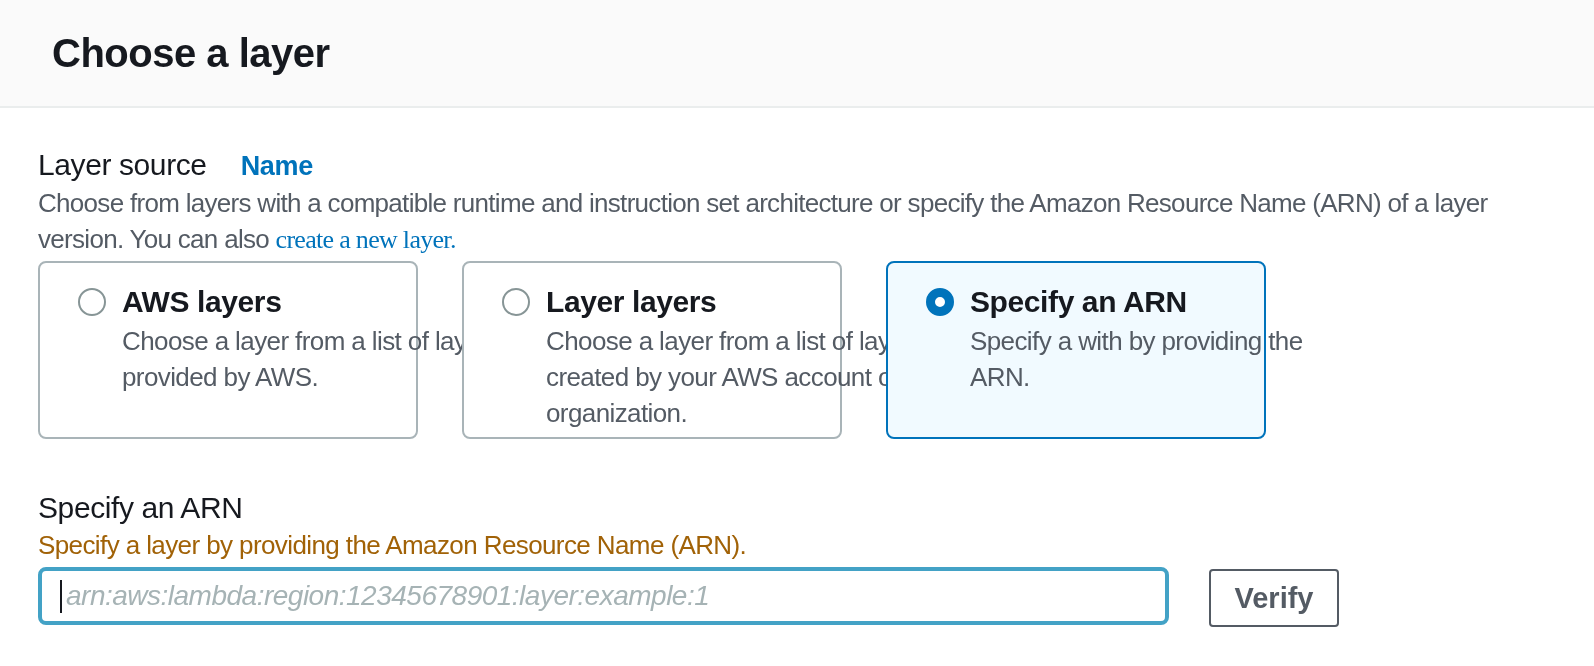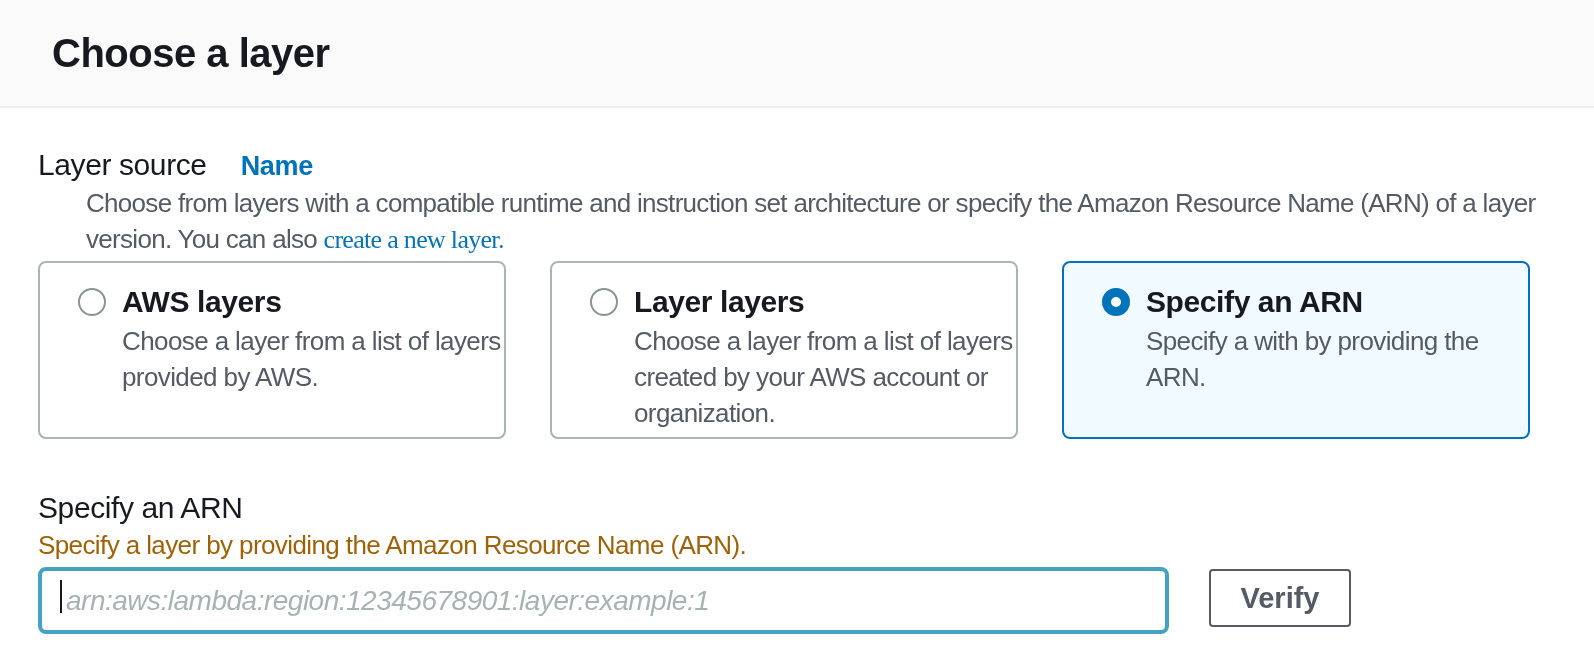--- a/index.html
+++ b/index.html
@@ -30,27 +30,27 @@
   .content { padding: 38px 30px 0 38px; }
 
   .field-label-row { display: flex; align-items: baseline; gap: 34px; line-height: 38px; }
   .field-label { font-size: 30px; color: #16191f; letter-spacing: -0.4px; }
   .info-link {
     font-size: 27px; font-weight: bold; color: #0073bb;
     text-decoration: none; cursor: pointer; letter-spacing: -0.3px;
   }
 
   .intro { font-size: 26px; color: #545b64; letter-spacing: -0.7px; }
-  .intro .line { line-height: 36px; white-space: nowrap; margin-left: 48px; }
+  .intro .line { line-height: 36px; white-space: nowrap; }
   .text-link { color: #0073bb; text-decoration: none; cursor: pointer; font-family: Liberation Serif, serif; }
 
   
   .tiles { display: flex; gap: 44px; margin-top: 3px; }
   .tile {
-    width: 468px; height: 178px;
+    width: 380px; height: 178px;
     border: 2px solid #a9b4b8;
     border-radius: 8px;
     background: #ffffff;
     padding: 22px 18px 0 38px;
     cursor: pointer;
   }
   .tile--selected {
     border-color: #0073bb;
     background: #f1faff;
   }
@@ -74,39 +74,39 @@
   }
 
   
   .arn-section { margin-top: 50px; }
   .arn-label { font-size: 30px; color: #16191f; line-height: 38px; letter-spacing: -0.4px; }
   .arn-desc { font-size: 26px; color: #a16207; line-height: 36px; letter-spacing: -0.6px; }
 
   .arn-row { display: flex; gap: 40px; margin-top: 4px; align-items: flex-start; }
   .arn-input-wrap { position: relative; width: 1131px; }
   .arn-input {
-    width: 100%; height: 67px;
+    width: 100%; height: 58px;
     border: 4px solid #43a2c6;
     border-radius: 8px;
     padding: 0 20px 0 24px;
     font-family: "Liberation Sans", sans-serif;
     font-size: 28px;
     color: #16191f;
     outline: none;
     background: #ffffff;
   }
   .arn-input::placeholder { color: #a6b3b5; font-style: italic; letter-spacing: -0.5px; }
   .caret {
     position: absolute; left: 22px; top: 13px;
     width: 2px; height: 33px;
     background: #16191f;
     pointer-events: none;
   }
   .verify-btn {
-    width: 142px; height: 58px;
+    width: 130px; height: 58px;
     background: #ffffff;
     border: 2px solid #545b64;
     border-radius: 4px;
     font-family: "Liberation Sans", sans-serif;
     font-size: 29px; font-weight: bold;
     color: #545b64;
     cursor: pointer;
     margin-top: 2px;
   }
 </style>

